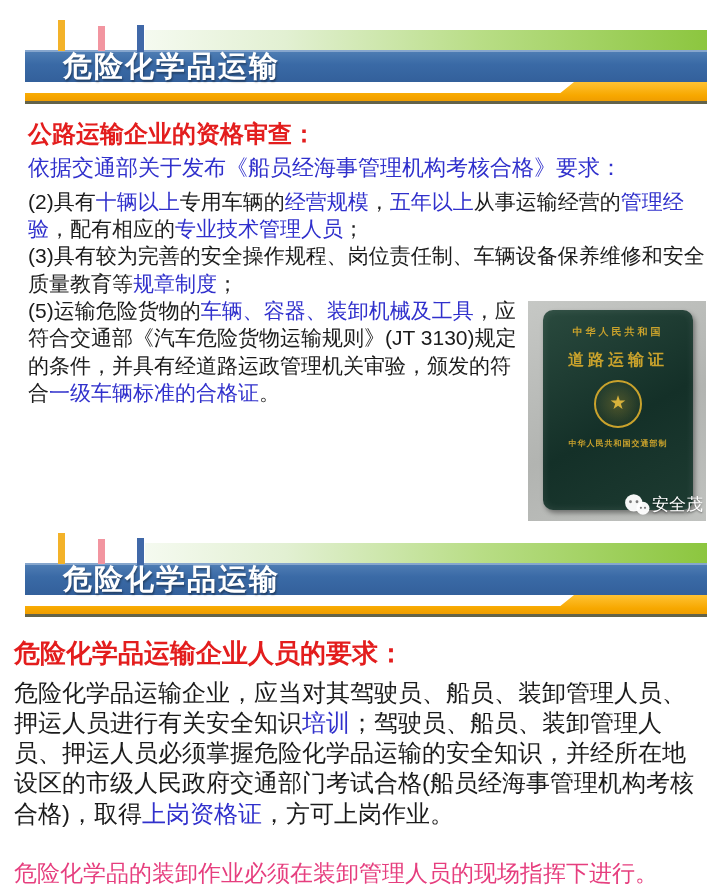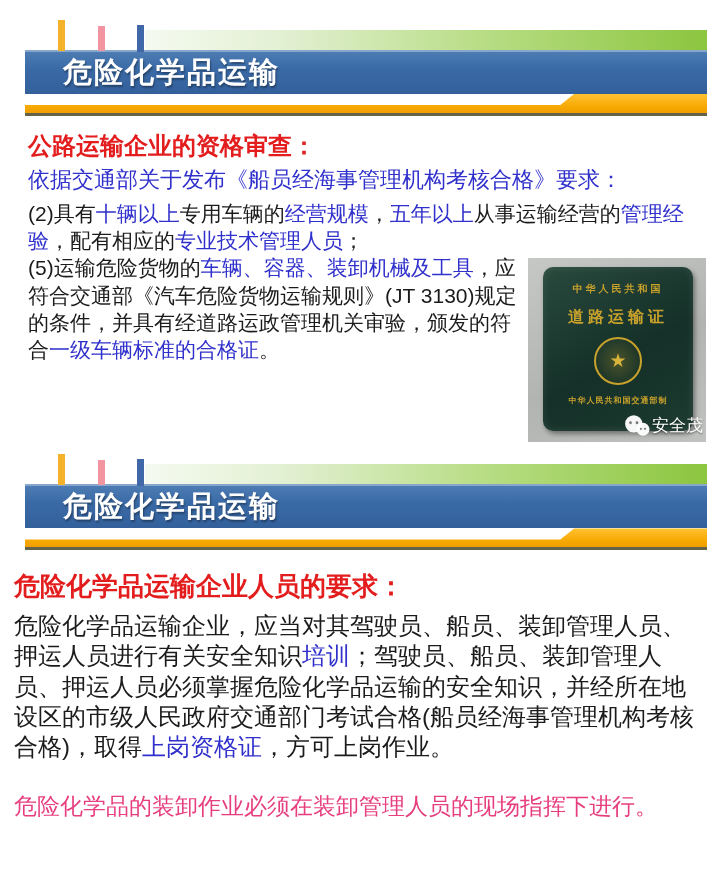--- a/index.html
+++ b/index.html
@@ -11,21 +11,21 @@
   .page{width:718px;padding-top:20px;box-sizing:border-box;}
 
   
   .header{position:relative;margin:0 11px 0 25px;padding-top:10px;}
   .bar{position:absolute;width:7px;}
   .bar-yellow{left:33px;top:0;height:31px;background:#f3b229;}
   .bar-pink{left:73px;top:6px;height:25px;background:#f295a0;}
   .bar-blue{left:112px;top:5px;height:27px;background:#4068a8;}
   .strip{height:20px;margin-left:120px;
     background:linear-gradient(90deg,#f5faf0 0%,#e2f0d2 25%,#b8dd85 60%,#8cc63f 100%);}
-  .banner{height:44px;display:flex;align-items:center;
+  .banner{height:32px;display:flex;align-items:center;
     background:linear-gradient(180deg,#4d7cb3 0%,#3a6aa6 40%,#33609b 100%);
     border-top:2px solid #86a6cd;box-sizing:border-box;}
   .banner-title{color:#ffffff;font-weight:bold;font-size:29px;letter-spacing:2px;
     margin-left:38px;text-shadow:1px 2px 2px rgba(0,0,0,0.35);}
   .ribbon{position:relative;height:22px;}
   .ribbon .rib-shadow{position:absolute;left:0;right:0;top:4px;bottom:0;background:#63634a;
     clip-path:polygon(0 58%,78.5% 58%,80.5% 0,100% 0,100% 100%,0 100%);}
   .ribbon .rib-gold{position:absolute;left:0;right:0;top:0;bottom:3px;
     background:linear-gradient(180deg,#ffc233 0%,#f7a800 70%,#ef9d00 100%);
     clip-path:polygon(0 58%,78.5% 58%,80.5% 0,100% 0,100% 100%,0 100%);}
@@ -33,21 +33,21 @@
   
   .body1{padding:12px 12px 0 28px;font-size:21px;line-height:1.3;color:#1b1b1b;}
   .h-red1{color:#e31d1d;font-size:24px;font-weight:bold;margin:2px 0 5px 0;}
   .intro{color:#3030cc;font-size:22px;margin:0 0 5px 0;}
   .body1 p.item{margin:0;}
   .seg-black{color:#1b1b1b;}
   .seg-blue{color:#3030cc;}
   .clearfix::after{content:"";display:block;clear:both;}
 
   
-  .photo{float:right;width:178px;height:184px;margin:4px 0 0 10px;position:relative;
+  .photo{float:right;width:178px;height:220px;margin:4px 0 0 10px;position:relative;
     background:linear-gradient(155deg,#c6c8c5 0%,#b2b4b1 55%,#c0c2bf 100%);}
   .booklet{position:absolute;top:9px;left:15px;right:13px;bottom:11px;
     background:linear-gradient(150deg,#2a4a3e 0%,#143028 55%,#1d3b31 100%);
     border-radius:10px;text-align:center;color:#c9a22c;
     box-shadow:2px 3px 5px rgba(0,0,0,0.4),inset 0 0 8px rgba(255,255,255,0.10);}
   .bk-country{margin-top:15px;font-size:10px;letter-spacing:3px;font-weight:bold;}
   .bk-title{font-size:16px;letter-spacing:4px;margin-top:12px;font-weight:bold;}
   .emblem{width:44px;height:44px;margin:9px auto 0;border-radius:50%;
     border:2px solid #c9a22c;display:flex;align-items:center;justify-content:center;
     font-size:19px;color:#d9b33c;
@@ -81,20 +81,21 @@
         <div class="rib-shadow"></div>
         <div class="rib-gold"></div>
       </div>
     </div>
 
     <div class="body1 clearfix">
       <div class="h-red1">公路运输企业的资格审查：</div>
       <div class="intro">依据交通部关于发布《船员经海事管理机构考核合格》要求：</div>
 
       <p class="item"><span class="seg-black">(2)具有</span><span class="seg-blue">十辆以上</span><span class="seg-black">专用车辆的</span><span class="seg-blue">经营规模</span><span class="seg-black">，</span><span class="seg-blue">五年以上</span><span class="seg-black">从事运输经营的</span><span class="seg-blue">管理经验</span><span class="seg-black">，配有相应的</span><span class="seg-blue">专业技术管理人员</span><span class="seg-black">；</span></p>
+      <p class="item"><span class="seg-black">(3)具有较为完善的安全操作规程、岗位责任制、车辆设备保养维修和安全质量教育等</span><span class="seg-blue">规章制度</span><span class="seg-black">；</span></p>
 
       <div class="photo">
         <div class="booklet">
           <div class="bk-country">中华人民共和国</div>
           <div class="bk-title">道路运输证</div>
           <div class="emblem">
             <span>★</span>
           </div>
           <div class="bk-issuer">中华人民共和国交通部制</div>
         </div>

